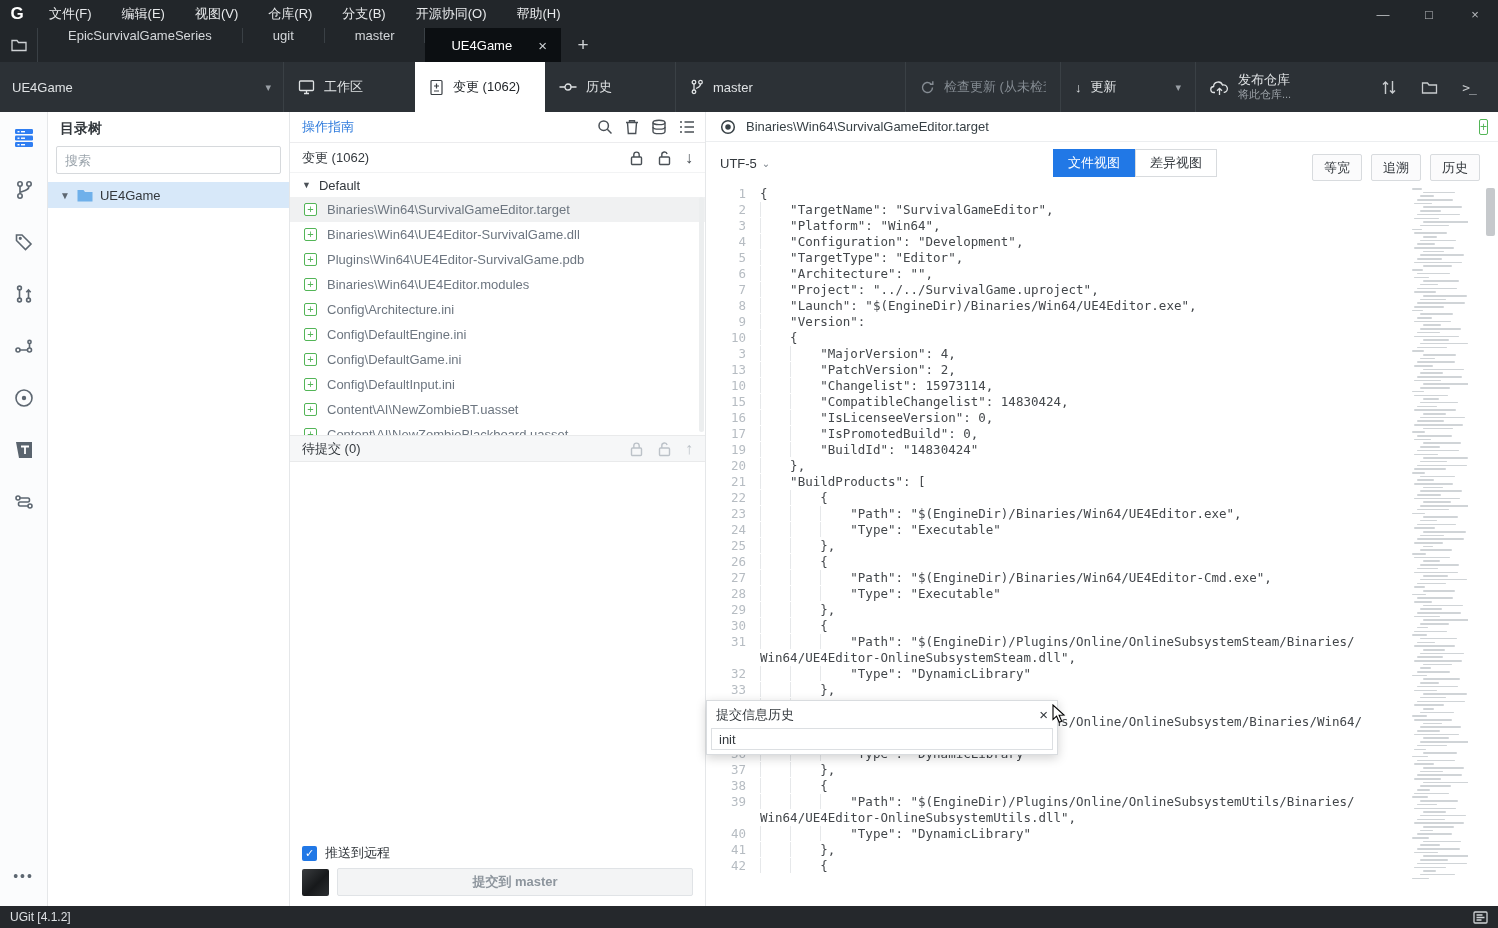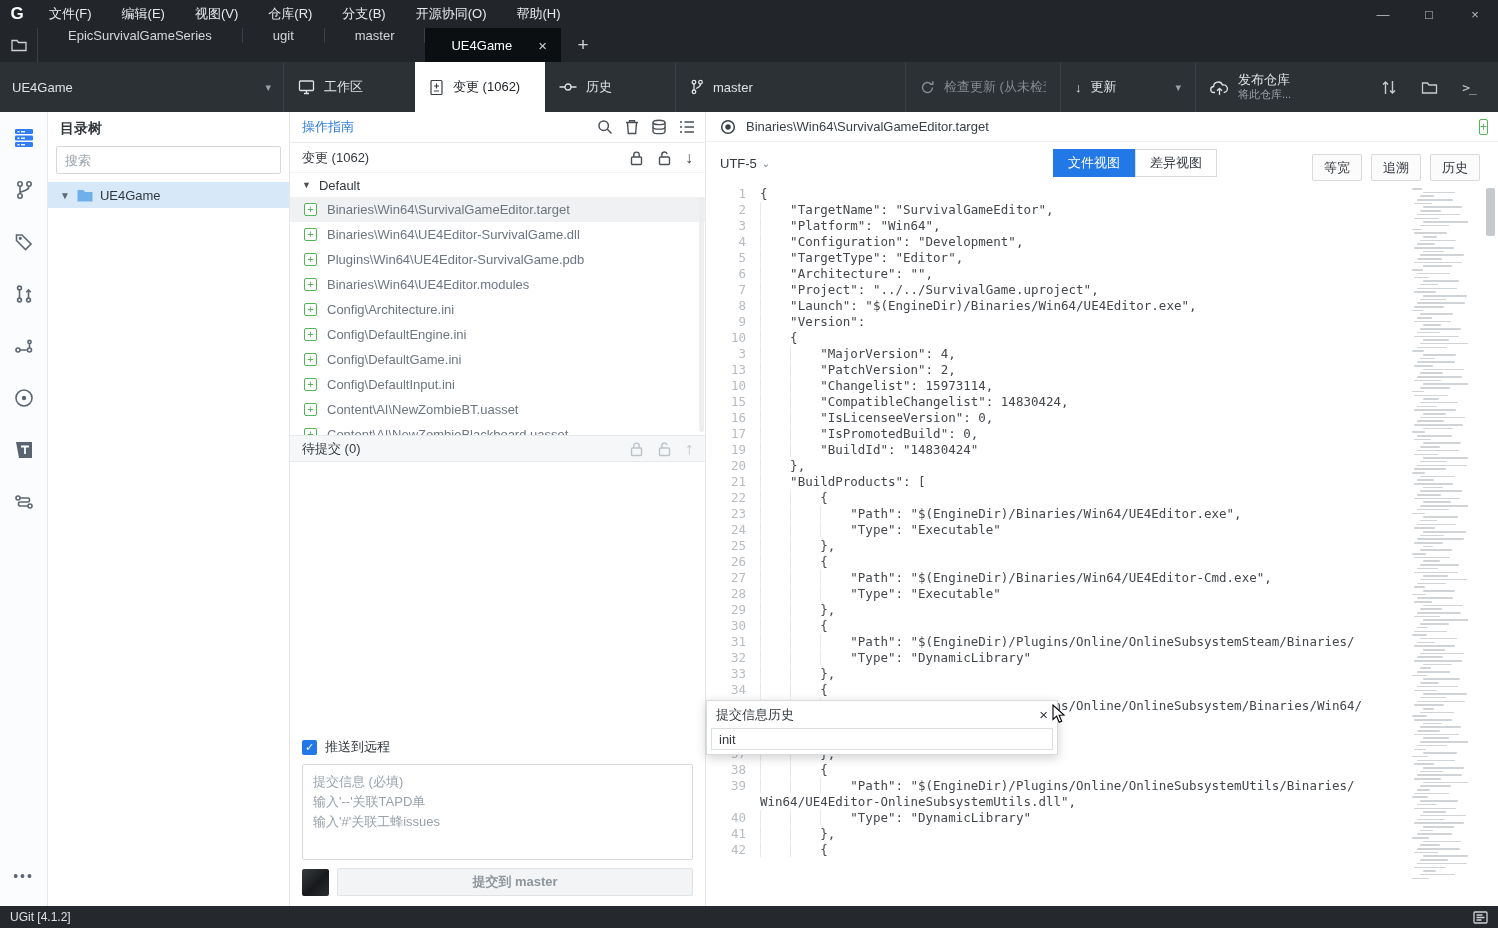--- a/index.html
+++ b/index.html
@@ -457,25 +457,20 @@
               </svg>
           </span>
           <span style="font-size:16px;">↑</span>
         </div>
       </div>
       <div class="cp-spacer"></div>
       <div class="push-row">
         <span class="cbx">✓</span>
         <span>推送到远程</span>
       </div>
-      <div class="msgbox" id="msgbox">
-          <div>提交信息 (必填)</div>
-          <div>输入'--'关联TAPD单</div>
-          <div>输入'#'关联工蜂issues</div>
-        </div>
       <div class="commit-row">
         <div class="avatar"></div>
         <div class="commit-btn">提交到 master</div>
       </div>
     </div>
 
     <div class="viewer">
       <div class="v-head">
         <span>
           <svg width="16" height="16" viewBox="0 0 16 16" fill="none" stroke="#374045" stroke-width="1.5">
@@ -524,20 +519,21 @@
           <div class="crow"><span class="ln">22</span><span class="ct"><span class="ind">        </span>{</span></div>
           <div class="crow"><span class="ln">23</span><span class="ct"><span class="ind">            </span>"Path": "$(EngineDir)/Binaries/Win64/UE4Editor.exe",</span></div>
           <div class="crow"><span class="ln">24</span><span class="ct"><span class="ind">            </span>"Type": "Executable"</span></div>
           <div class="crow"><span class="ln">25</span><span class="ct"><span class="ind">        </span>},</span></div>
           <div class="crow"><span class="ln">26</span><span class="ct"><span class="ind">        </span>{</span></div>
           <div class="crow"><span class="ln">27</span><span class="ct"><span class="ind">            </span>"Path": "$(EngineDir)/Binaries/Win64/UE4Editor-Cmd.exe",</span></div>
           <div class="crow"><span class="ln">28</span><span class="ct"><span class="ind">            </span>"Type": "Executable"</span></div>
           <div class="crow"><span class="ln">29</span><span class="ct"><span class="ind">        </span>},</span></div>
           <div class="crow"><span class="ln">30</span><span class="ct"><span class="ind">        </span>{</span></div>
           <div class="crow"><span class="ln">31</span><span class="ct"><span class="ind">            </span>"Path": "$(EngineDir)/Plugins/Online/OnlineSubsystemSteam/Binaries/</span></div>
+          <div class="crow"><span class="ln"></span><span class="ct">Win64/UE4Editor-OnlineSubsystemSteam.dll",</span></div>
           <div class="crow"><span class="ln">32</span><span class="ct"><span class="ind">            </span>"Type": "DynamicLibrary"</span></div>
           <div class="crow"><span class="ln">33</span><span class="ct"><span class="ind">        </span>},</span></div>
           <div class="crow"><span class="ln">34</span><span class="ct"><span class="ind">        </span>{</span></div>
           <div class="crow"><span class="ln">35</span><span class="ct"><span class="ind">            </span>"Path": "$(EngineDir)/Plugins/Online/OnlineSubsystem/Binaries/Win64/</span></div>
           <div class="crow"><span class="ln"></span><span class="ct">UE4Editor-OnlineSubsystem.dll",</span></div>
           <div class="crow"><span class="ln">36</span><span class="ct"><span class="ind">            </span>"Type": "DynamicLibrary"</span></div>
           <div class="crow"><span class="ln">37</span><span class="ct"><span class="ind">        </span>},</span></div>
           <div class="crow"><span class="ln">38</span><span class="ct"><span class="ind">        </span>{</span></div>
           <div class="crow"><span class="ln">39</span><span class="ct"><span class="ind">            </span>"Path": "$(EngineDir)/Plugins/Online/OnlineSubsystemUtils/Binaries/</span></div>
           <div class="crow"><span class="ln"></span><span class="ct">Win64/UE4Editor-OnlineSubsystemUtils.dll",</span></div>

